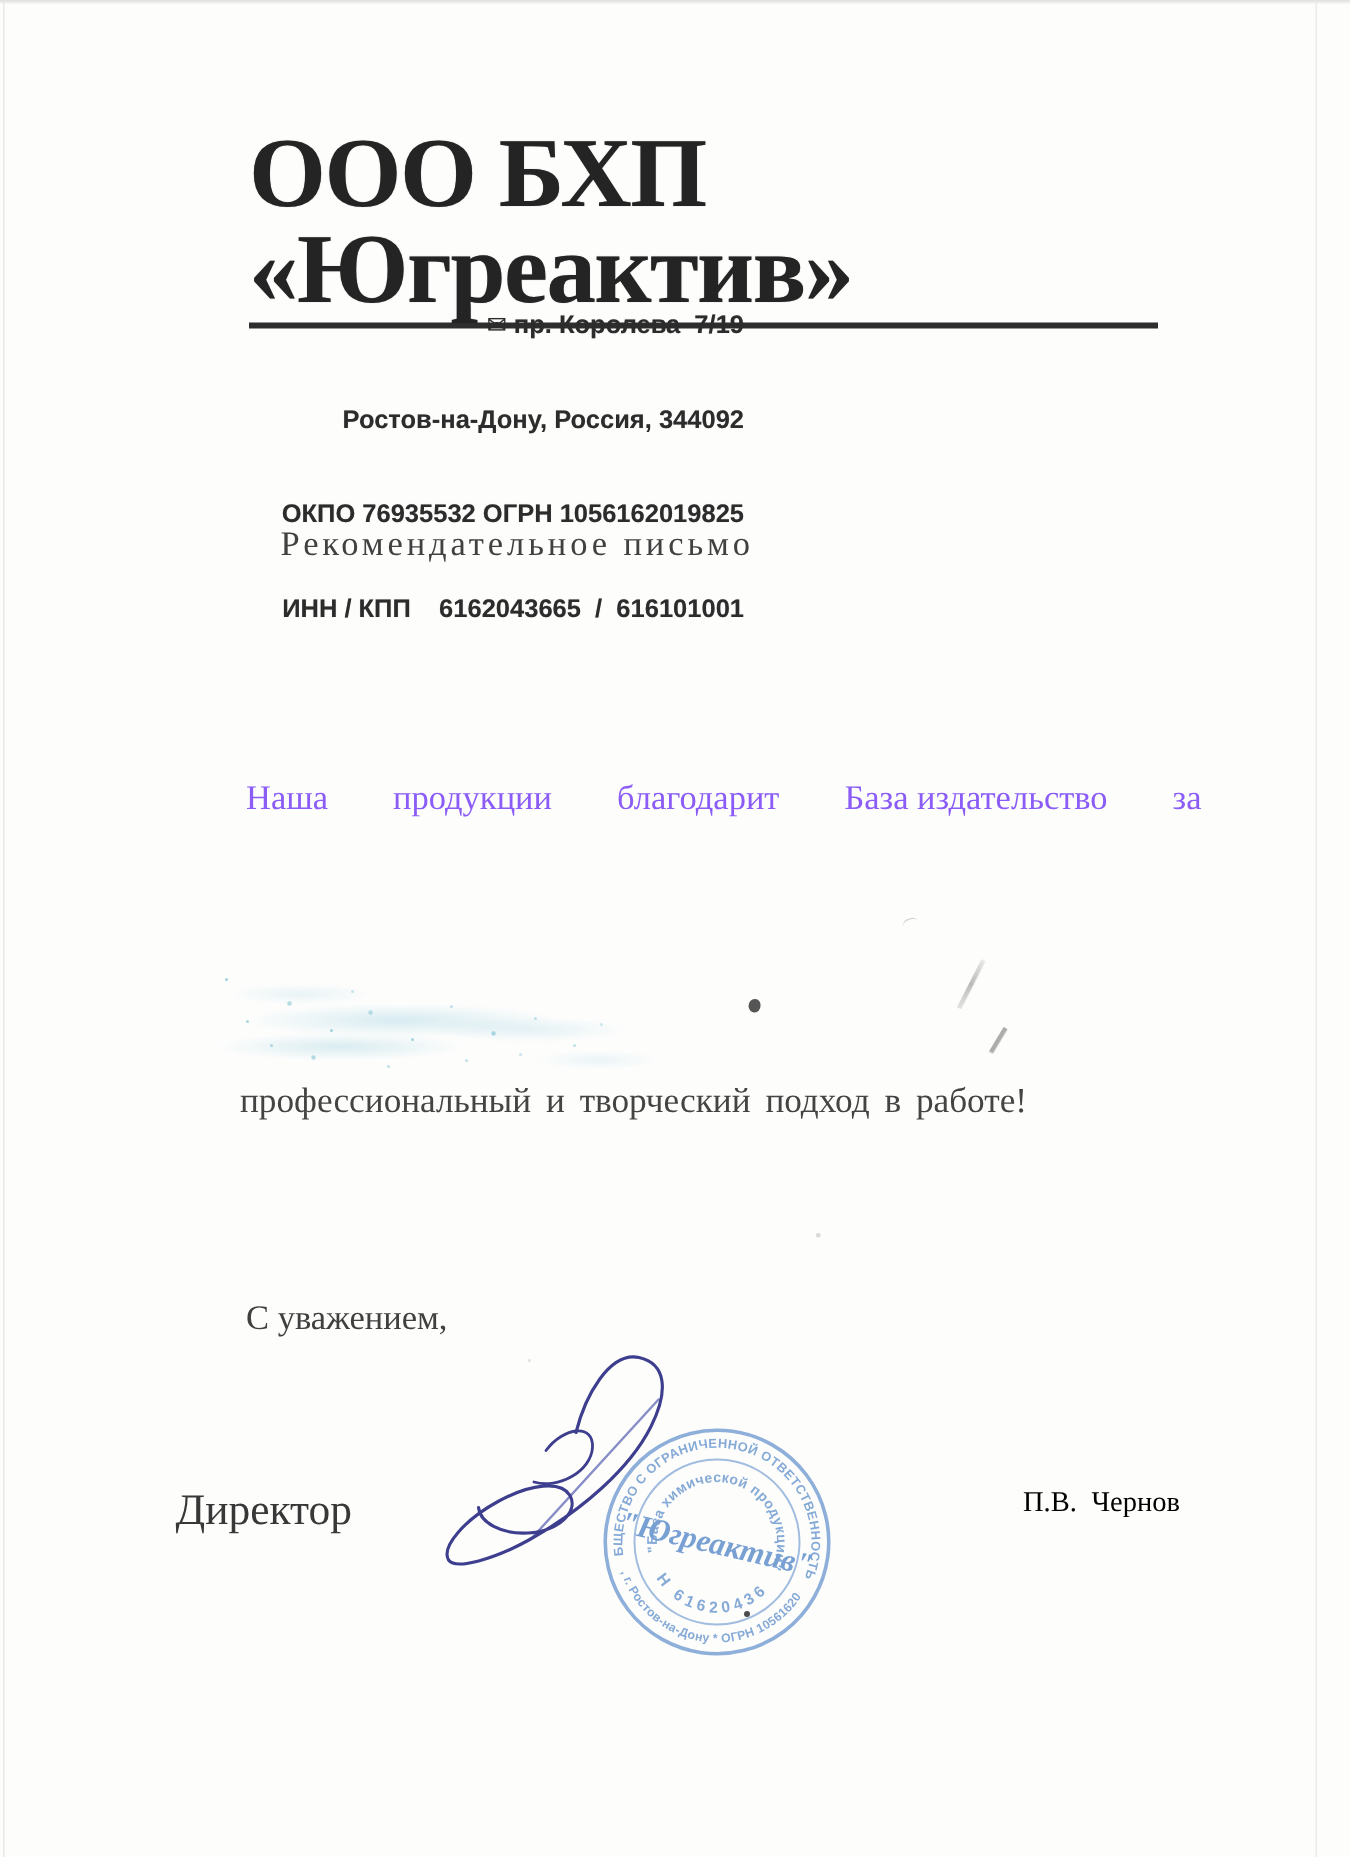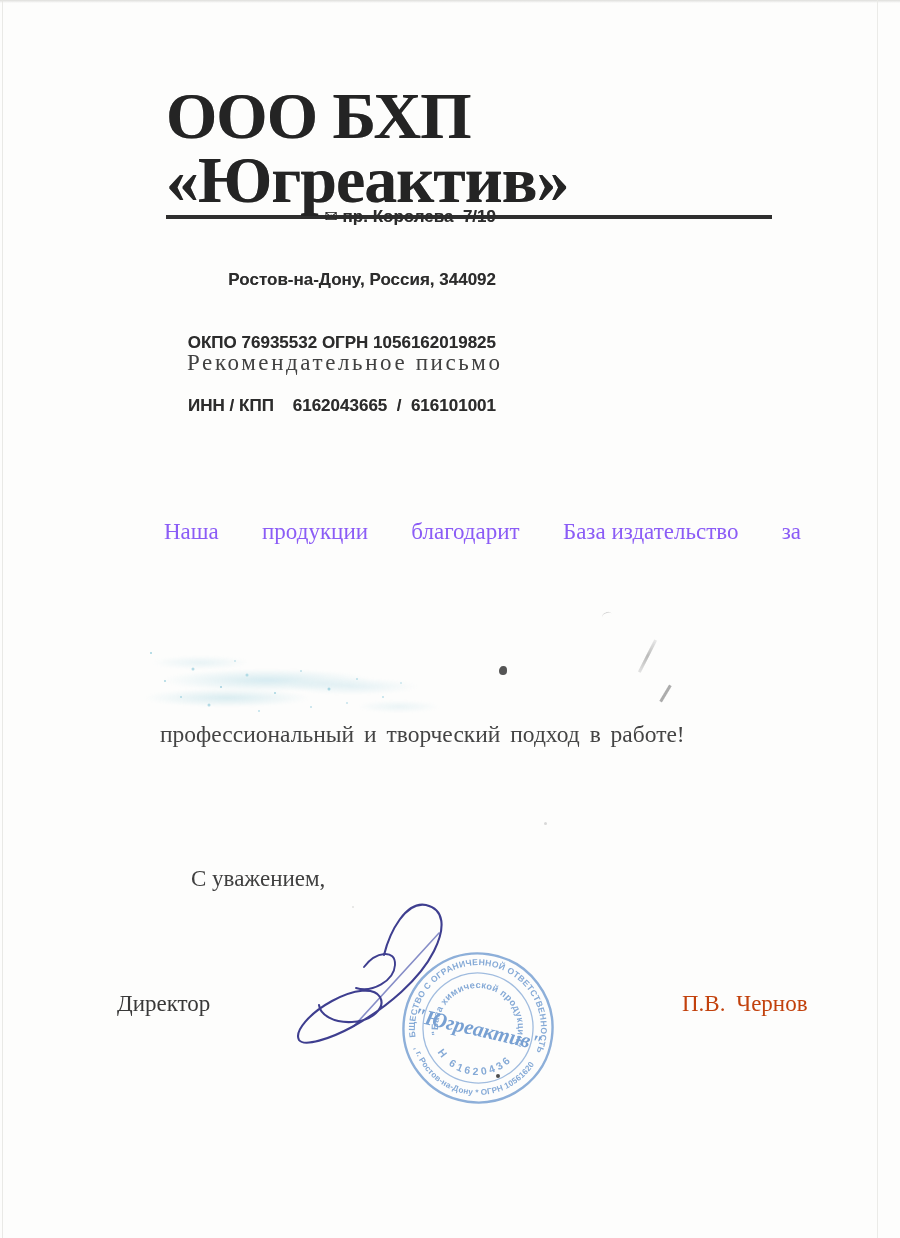--- a/index.html
+++ b/index.html
@@ -29,23 +29,23 @@
   .addr-line{white-space:pre;}
   .addr-icon{font-family:"DejaVu Sans",sans-serif;font-weight:normal;font-size:16px;}
 
   
   .subject{position:absolute;left:175px;top:350px;font-size:23px;letter-spacing:2.6px;color:#414141;margin-left:12px;}
   .body-line1{
     position:absolute;left:164px;top:519px;width:637px;display:flex;
     justify-content:space-between;font-size:23px;color:#8b5cf6;
   }
   .body-line2{position:absolute;left:121px;top:721px;font-size:23.5px;color:#444444;word-spacing:4px;margin-left:39px;}
-  .closing{position:absolute;left:164px;top:866px;font-size:23px;color:#404040;margin-left:27px;}
-  .signer-title{position:absolute;left:117px;top:991px;font-size:23px;color:#383838;text-align:center;}
-  .signer-name{position:absolute;left:682px;top:991px;font-size:23px;color:#c2410c;word-spacing:5px;}
+  .closing{position:absolute;left:164px;top:866px;font-size:23px;color:#404040;}
+  .signer-title{position:absolute;left:117px;top:991px;font-size:29px;color:#383838;text-align:center;}
+  .signer-name{position:absolute;left:682px;top:991px;font-size:19px;color:#000000;word-spacing:5px;}
 
   
   .smudge{
     position:absolute;left:128px;top:638px;width:330px;height:88px;
     background:
       radial-gradient(ellipse 150px 16px at 42% 48%,rgba(125,195,215,.30),rgba(125,195,215,0) 70%),
       radial-gradient(ellipse 120px 13px at 30% 68%,rgba(115,190,210,.26),rgba(115,190,210,0) 70%),
       radial-gradient(ellipse 95px 12px at 68% 55%,rgba(140,200,220,.22),rgba(140,200,220,0) 70%),
       radial-gradient(ellipse 70px 10px at 22% 28%,rgba(150,205,222,.20),rgba(150,205,222,0) 70%),
       radial-gradient(ellipse 60px 9px at 82% 78%,rgba(140,200,218,.16),rgba(140,200,218,0) 70%);

